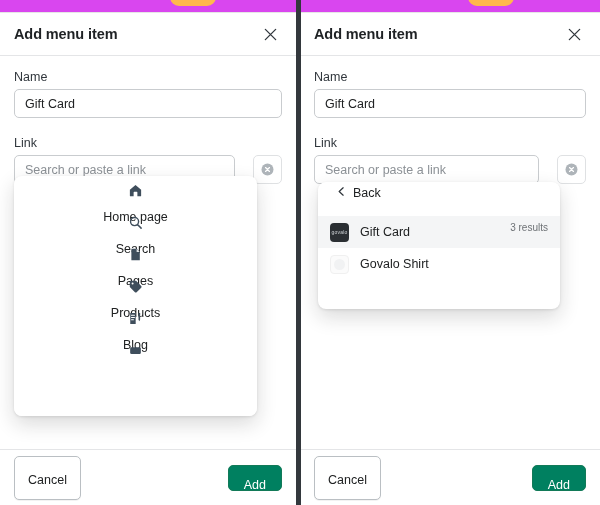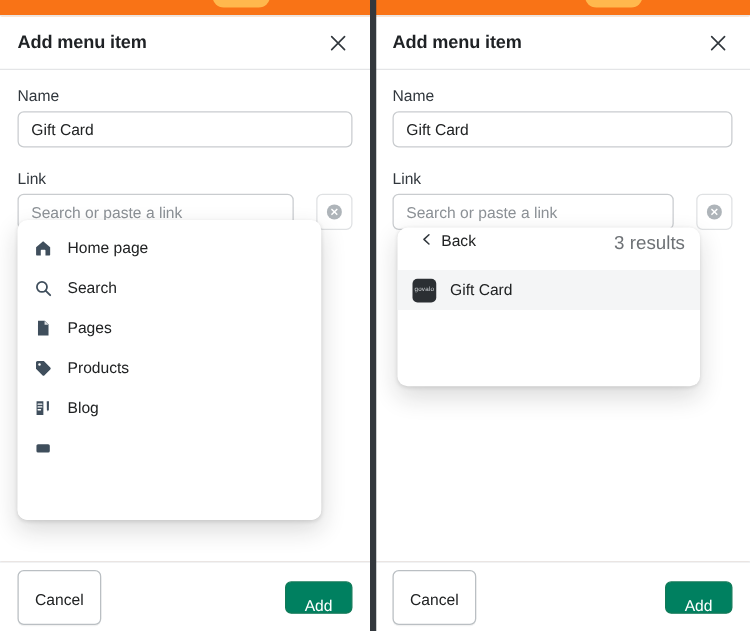--- a/index.html
+++ b/index.html
@@ -9,21 +9,21 @@
     font-family: "Liberation Sans", sans-serif;
     overflow: hidden;
   }
   .screen { position: relative; width: 600px; height: 505px; display: flex; }
 
   
   .panel {
     position: relative;
     width: 296px;
     height: 505px;
-    background: #f97316;
+    background: #d946ef;
     overflow: hidden;
   }
   .panel.right { width: 300px; margin-left: 4px; }
 
   .divider-vert {
     position: absolute;
     left: 296px; top: 0;
     width: 5px; height: 505px;
     background: #33383d;
     z-index: 60;
@@ -136,40 +136,41 @@
   .pop-item .lbl {
     font-size: 12.5px;
     color: #202223;
   }
   .pop-item.selected { background: #f4f5f6; }
   .pop-item .ico {
     width: 17px; height: 17px;
     display: flex; align-items: center; justify-content: center;
     flex: 0 0 17px;
   }
-  .pop-list-left .pop-item { height: 32px; }
+  .pop-list-left .pop-item { height: 32px; flex-direction: column; }
   .pop-list-left { padding-top: 6px; }
 
   
   .pop-back-row {
     display: flex; align-items: flex-start;
     height: 30px;
     padding: 0 12px 0 16px;
     cursor: pointer;
     margin-top: 4px;
   }
   .pop-back-row .chev { width: 14px; display: flex; justify-content: center; }
   .pop-back-row .back-lbl {
     font-size: 12.5px; color: #202223; margin-left: 5px;
     font-weight: 500;
   }
   .pop-back-row .results {
     margin-left: auto;
-    font-size: 15px;
+    font-size: 10px;
     color: #6d7175;
+    margin-top: 36px;
   }
 
   
   .thumb {
     width: 19px; height: 19px;
     border-radius: 4px;
     flex: 0 0 19px;
     display: flex; align-items: center; justify-content: center;
     overflow: hidden;
   }
@@ -398,20 +399,24 @@
         <span class="back-lbl">Back</span>
         <span class="results">3 results</span>
       </div>
 
 
       <div class="pop-item selected">
         <span class="thumb giftcard">govalo</span>
         <span class="lbl">Gift Card</span>
       </div>
 
+      <div class="pop-item">
+        <span class="thumb shirt"></span>
+        <span class="lbl">Govalo Shirt</span>
+      </div>
     </div>
 
     <div class="modal-footer">
       <button class="btn-cancel">Cancel</button>
       <button class="btn-add">Add</button>
     </div>
   </div>
 
 </div>
 

